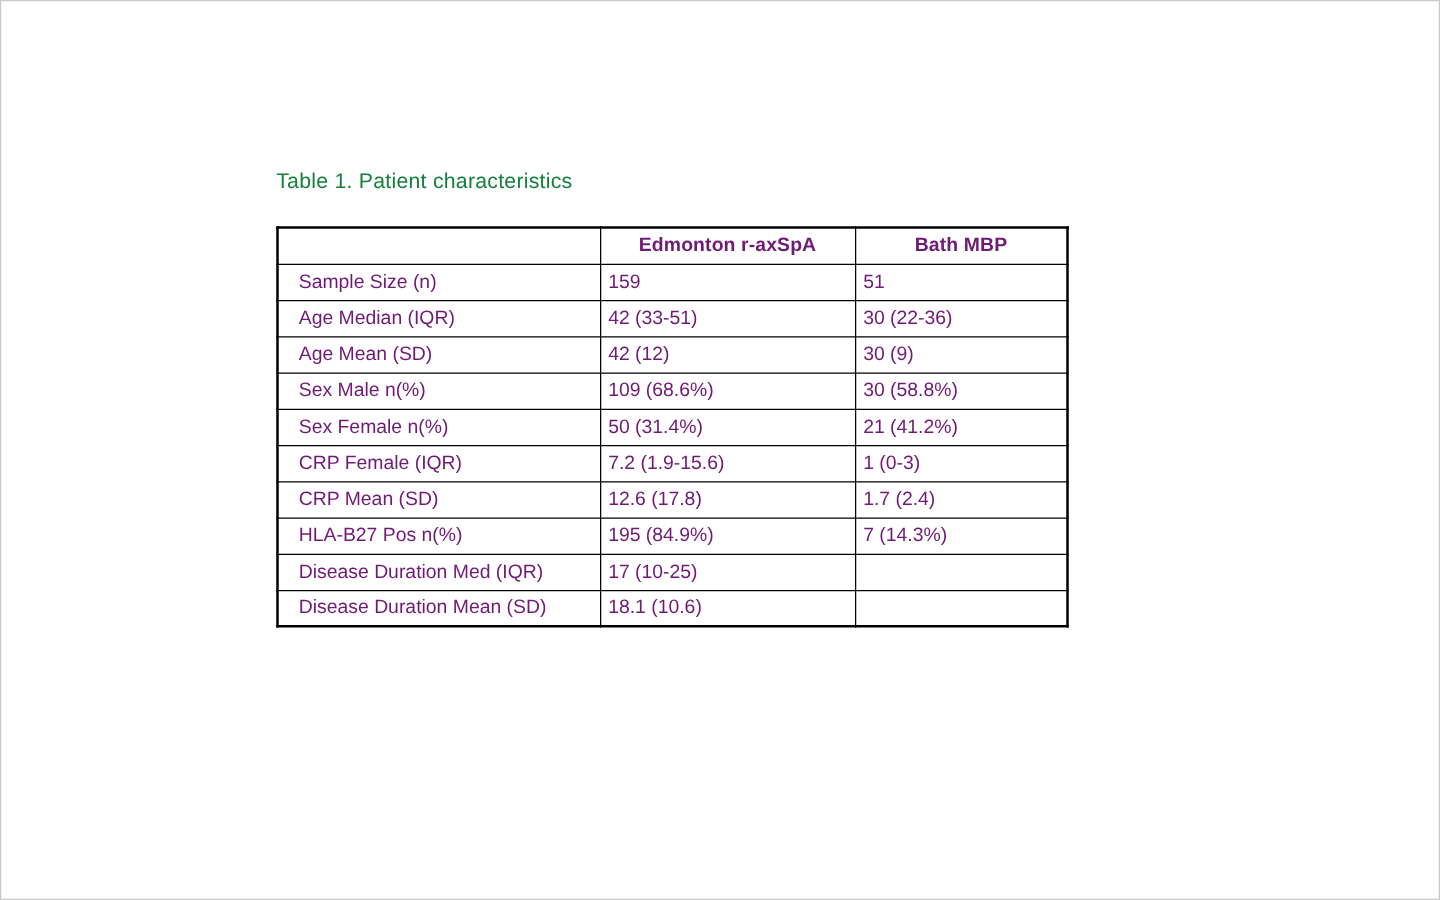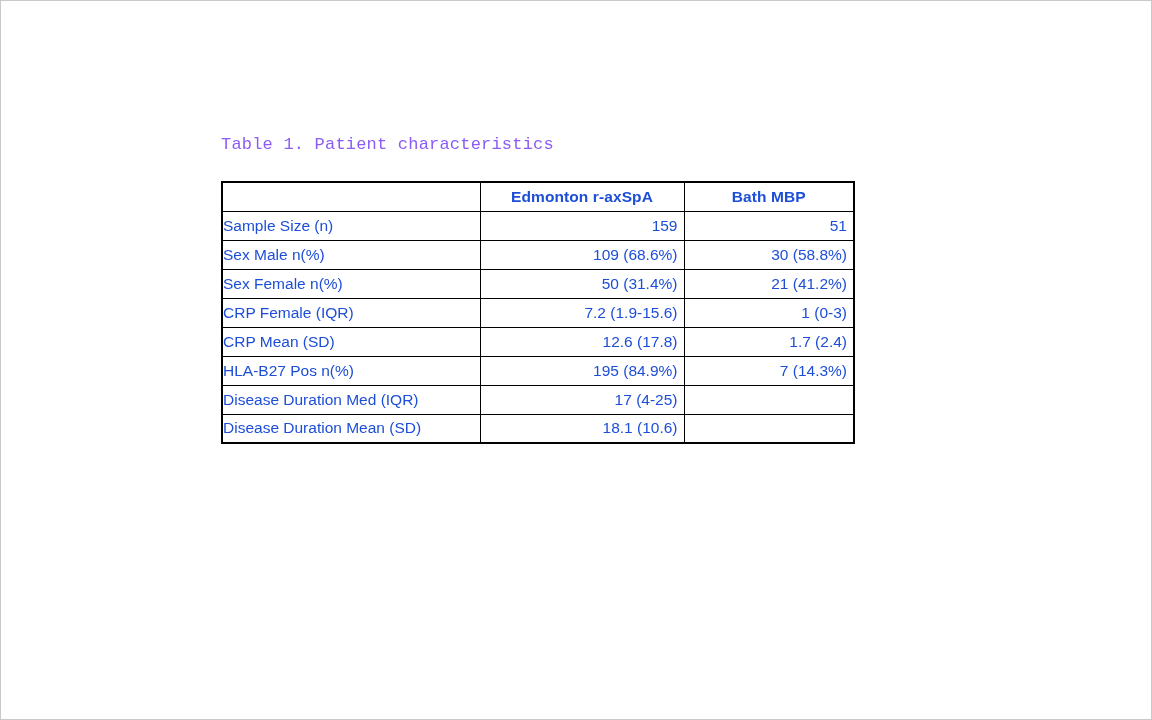--- a/index.html
+++ b/index.html
@@ -15,57 +15,56 @@
     background: #ffffff;
     border: 1px solid #c9c9c9;
     box-sizing: border-box;
     overflow: hidden;
   }
   .doc-title {
     position: absolute;
     left: 220px;
     top: 134px;
     font-size: 17px;
-    color: #8b5cf6;
+    color: #15803d;
     letter-spacing: 0.2px;
-    font-family: Liberation Mono, monospace;
   }
   table.patient-table {
     position: absolute;
     left: 220px;
     top: 180px;
     border-collapse: collapse;
     border: 2px solid #000000;
     table-layout: fixed;
     font-size: 15.5px;
-    color: #1d4ed8;
+    color: #701a75;
   }
   table.patient-table col.c-label { width: 258px; }
   table.patient-table col.c-edm   { width: 204px; }
   table.patient-table col.c-bath  { width: 170px; }
   table.patient-table th,
   table.patient-table td {
     border: 1px solid #000000;
     height: 29px;
     box-sizing: border-box;
     padding: 0 6px;
     overflow: hidden;
     white-space: nowrap;
   }
   table.patient-table th {
     font-weight: bold;
     text-align: center;
     letter-spacing: 0.1px;
   }
   table.patient-table td.label {
     text-align: left;
-    padding-left: 0;
+    padding-left: 16px;
   }
   table.patient-table td.val {
-    text-align: right;
+    text-align: left;
   }
 </style>
 </head>
 <body>
 
 <div class="canvas">
 
   <div class="doc-title">Table 1. Patient characteristics</div>
 
   <table class="patient-table">
@@ -81,20 +80,30 @@
         <th>Bath MBP</th>
       </tr>
     </thead>
     <tbody>
       <tr>
         <td class="label">Sample Size (n)</td>
         <td class="val">159</td>
         <td class="val">51</td>
       </tr>
       <tr>
+        <td class="label">Age Median (IQR)</td>
+        <td class="val">42 (33-51)</td>
+        <td class="val">30 (22-36)</td>
+      </tr>
+      <tr>
+        <td class="label">Age Mean (SD)</td>
+        <td class="val">42 (12)</td>
+        <td class="val">30 (9)</td>
+      </tr>
+      <tr>
         <td class="label">Sex Male n(%)</td>
         <td class="val">109 (68.6%)</td>
         <td class="val">30 (58.8%)</td>
       </tr>
       <tr>
         <td class="label">Sex Female n(%)</td>
         <td class="val">50 (31.4%)</td>
         <td class="val">21 (41.2%)</td>
       </tr>
       <tr>
@@ -107,21 +116,21 @@
         <td class="val">12.6 (17.8)</td>
         <td class="val">1.7 (2.4)</td>
       </tr>
       <tr>
         <td class="label">HLA-B27 Pos n(%)</td>
         <td class="val">195 (84.9%)</td>
         <td class="val">7 (14.3%)</td>
       </tr>
       <tr>
         <td class="label">Disease Duration Med (IQR)</td>
-        <td class="val">17 (4-25)</td>
+        <td class="val">17 (10-25)</td>
         <td class="val"></td>
       </tr>
       <tr>
         <td class="label">Disease Duration Mean (SD)</td>
         <td class="val">18.1 (10.6)</td>
         <td class="val"></td>
       </tr>
     </tbody>
   </table>
 

